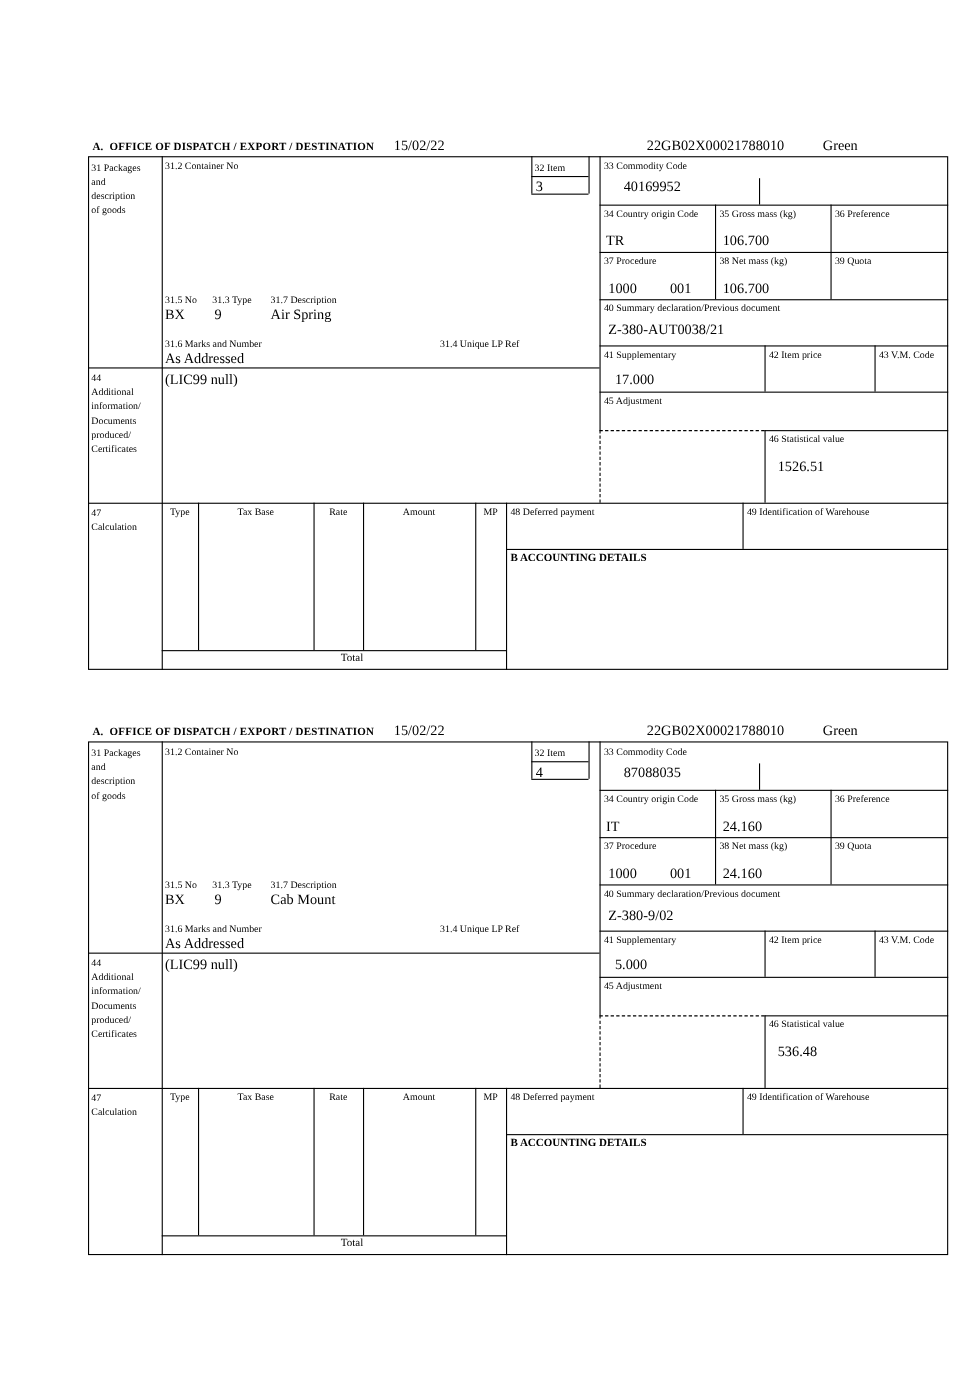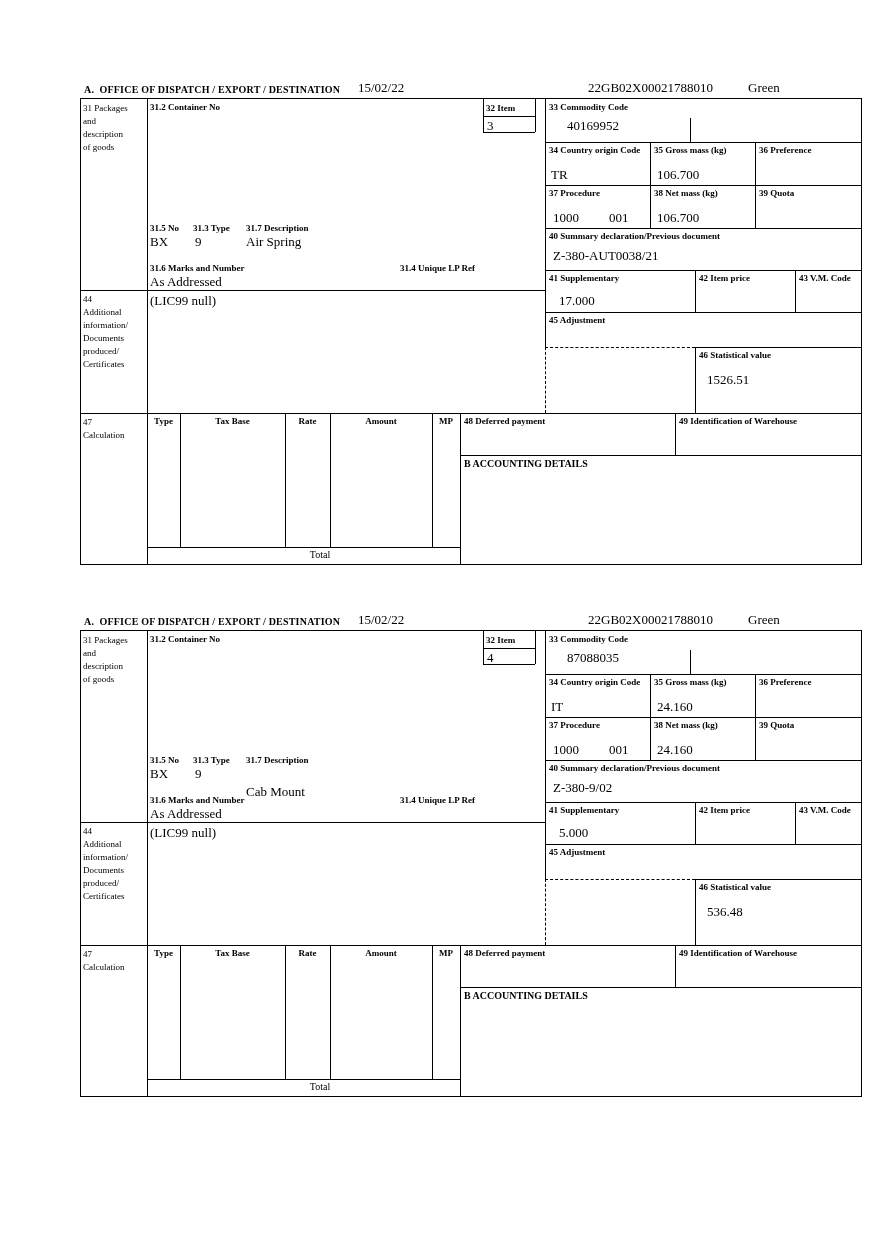--- a/index.html
+++ b/index.html
@@ -1,22 +1,22 @@
 <!DOCTYPE html>
 <html><head>
 <meta charset="utf-8">
 <style>
   * { box-sizing: border-box; }
   html,body { margin:0; padding:0; }
   body {
     width:882px; height:1250px; background:#ffffff; color:#000;
     font-family:"Liberation Serif", serif; position:relative; overflow:hidden;
   }
-  .sec { position:absolute; left:80px; width:782px; height:507px; }
-  .lbl { position:absolute; font-size:9px; line-height:10px; white-space:nowrap;font-weight:bold; }
+  .sec { position:absolute; left:80px; width:782px; height:507px;margin-top:44px; }
+  .lbl { position:absolute; font-size:9px; line-height:10px; white-space:nowrap; }
   .lbl10 { position:absolute; font-size:10px; line-height:11px; white-space:nowrap; }
   .val { position:absolute; font-size:13px; line-height:14px; white-space:nowrap; }
   .hdr-office { position:absolute; font-size:10px; font-weight:bold; white-space:pre; letter-spacing:0.2px; }
   .hline { position:absolute; height:1px; background:#000; }
   .vline { position:absolute; width:1px; background:#000; }
   .hdash { position:absolute; height:0; border-top:1px dashed #000; }
   .vdash { position:absolute; width:0; border-left:1px dashed #000; }
   .outer { position:absolute; left:0; top:20px; width:782px; height:467px; border:1px solid #000; }
   .ctr { text-align:center; }
   .stack { position:absolute; font-size:9px; line-height:13px; white-space:nowrap; }
@@ -190,21 +190,21 @@
   </div>
 
   <span class="lbl" style="left:70px;top:24px">31.2 Container No</span>
   <span class="lbl" style="left:406px;top:25px">32 Item</span>
   <span class="val" style="left:407px;top:41px">4</span>
   <span class="lbl" style="left:70px;top:145px">31.5 No</span>
   <span class="lbl" style="left:113px;top:145px">31.3 Type</span>
   <span class="lbl" style="left:166px;top:145px">31.7 Description</span>
   <span class="val" style="left:70px;top:157px">BX</span>
   <span class="val" style="left:115px;top:157px">9</span>
-  <span class="val" style="left:166px;top:175px">Cab Mount</span>
+  <span class="val" style="left:166px;top:157px">Cab Mount</span>
   <span class="lbl" style="left:70px;top:185px">31.6 Marks and Number</span>
   <span class="lbl" style="left:320px;top:185px">31.4 Unique LP Ref</span>
   <span class="val" style="left:70px;top:197px">As Addressed</span>
   <span class="val" style="left:70px;top:216px">(LIC99 null)</span>
 
   <span class="lbl" style="left:469px;top:24px">33 Commodity Code</span>
   <span class="val" style="left:487px;top:41px">87088035</span>
   <span class="lbl" style="left:469px;top:67px">34 Country origin Code</span>
   <span class="val" style="left:471px;top:90px">IT</span>
   <span class="lbl" style="left:574px;top:67px">35 Gross mass (kg)</span>

